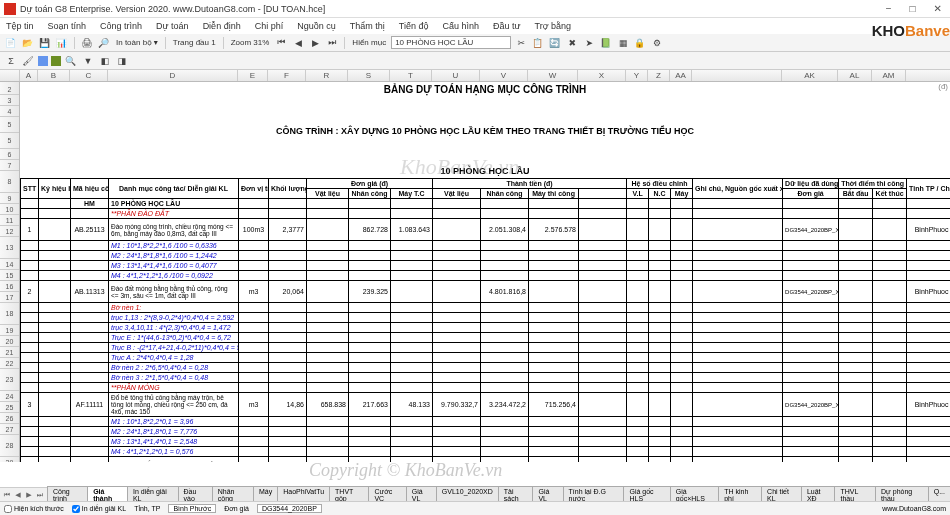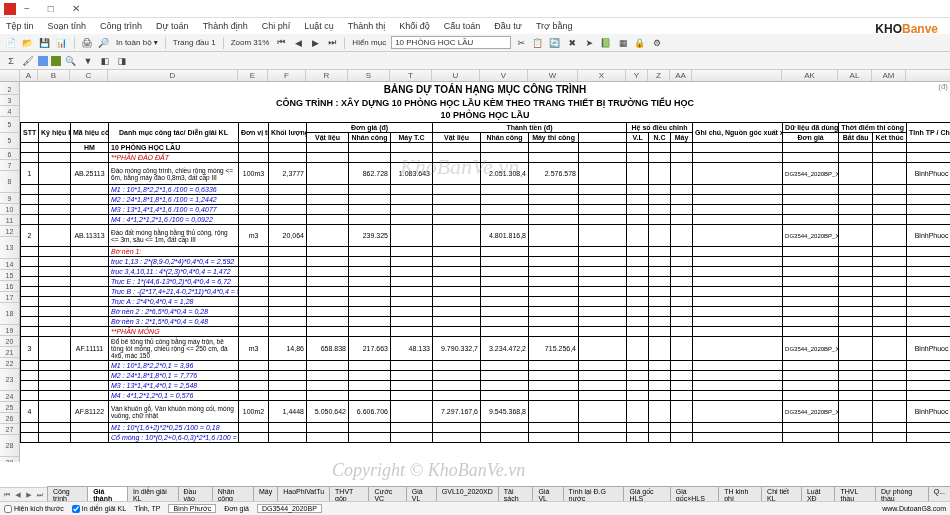--- a/index.html
+++ b/index.html
@@ -8,35 +8,35 @@
 .titlebar .icon { width: 12px; height: 12px; background: #d52b1e; margin-right: 4px; }
 .titlebar .title { flex: 1; font-size: 9px; color: #333; }
 .winbtns { display: flex; gap: 10px; align-items: center; }
 .winbtns span { font-size: 10px; color: #555; cursor: pointer; padding: 0 4px; }
 .menubar { height: 16px; display: flex; align-items: center; padding: 0 6px; gap: 14px; background: #fff; font-size: 9px; color: #333; }
 .menubar span { cursor: pointer; text-align: center; }
 .toolbar { height: 18px; display: flex; align-items: center; padding: 0 4px; gap: 3px; background: #f4f4f4; border-bottom: 1px solid #ccc; font-size: 8px; }
 .tbtn { width: 14px; height: 14px; display: inline-flex; align-items: center; justify-content: center; cursor: pointer; color: #444; font-size: 9px; }
 .tsep { width: 1px; height: 12px; background: #ccc; margin: 0 2px; }
 .tlabel { font-size: 8px; color: #333; padding: 0 2px; }
-.logo { position: absolute; right: 12px; top: 22px; font-size: 12px; font-weight: bold; }
+.logo { position: absolute; right: 0; top: 22px; font-size: 15px; font-weight: bold; }
 .logo .k { color: #222; } .logo .b { color: #e67e22; }
 .colhdr { height: 12px; display: flex; background: linear-gradient(#f8f8f8,#e8e8e8); border-bottom: 1px solid #bbb; font-size: 8px; color: #555; }
 .colhdr .rh { width: 20px; border-right: 1px solid #ccc; }
 .colhdr .ch { border-right: 1px solid #ccc; text-align: center; line-height: 12px; }
 .sheet { position: relative; height: 380px; overflow: hidden; }
 .rowhdr { position: absolute; left: 0; top: 0; width: 20px; background: linear-gradient(90deg,#f8f8f8,#e8e8e8); border-right: 1px solid #bbb; }
 .rowhdr div { height: 11px; border-bottom: 1px solid #ccc; font-size: 7px; color: #555; text-align: center; line-height: 11px; }
 .rowhdr .tall { height: 22px; line-height: 22px; }
 .rowhdr .med { height: 16px; line-height: 16px; }
 .grid { position: absolute; left: 20px; top: 0; right: 0; }
 .titlerow { height: 14px; text-align: center; font-weight: bold; font-size: 10px; }
-.subrow { height: 12px; text-align: center; font-weight: bold; font-size: 9px; }
+.subrow { height: 12px; text-align: center; font-weight: bold; font-size: 9px; margin-top: 28px; }
 .watermark { position: absolute; left: 380px; top: 72px; font-size: 22px; color: rgba(150,150,150,0.35); font-style: italic; font-family: cursive; pointer-events: none; }
-.watermark2 { position: absolute; left: 332px; bottom: 34px; font-size: 18px; color: rgba(120,120,120,0.4); font-style: italic; font-family: cursive; pointer-events: none; z-index: 10; }
+.watermark2 { position: absolute; left: 309px; bottom: 34px; font-size: 18px; color: rgba(120,120,120,0.4); font-style: italic; font-family: cursive; pointer-events: none; z-index: 10; }
 .tbl { border-collapse: collapse; width: 920px; table-layout: fixed; }
 .tbl th, .tbl td { border: 1px solid #000; font-size: 7px; padding: 1px 2px; vertical-align: middle; overflow: hidden; white-space: nowrap; text-overflow: clip; }
 .tbl th { font-weight: bold; text-align: center; background: #fff; }
 .tbl td { background: #fff; }
 .blue { color: #0000cc; font-style: italic; }
 .red { color: #cc0000; font-style: italic; }
 .rnum { text-align: right; }
 .ctr { text-align: center; }
 .tabs { position: absolute; bottom: 14px; left: 0; right: 0; height: 14px; display: flex; align-items: center; background: #f0f0f0; border-top: 1px solid #ccc; font-size: 7px; }
 .tabs .nav { display: flex; gap: 1px; padding: 0 2px; }
@@ -46,38 +46,39 @@
 .status { position: absolute; bottom: 0; left: 0; right: 0; height: 14px; display: flex; align-items: center; background: #f4f4f4; border-top: 1px solid #ccc; font-size: 7px; gap: 8px; padding: 0 4px; }
 .status .chk { display: flex; align-items: center; gap: 2px; }
 .status input { width: 8px; height: 8px; }
 .dg { color: #888; font-size: 7px; text-align: center; }
 </style>
 </head>
 <body>
 
 <div class="titlebar">
   <div class="icon"></div>
+  <div class="title">Dự toán G8 Enterprise. Version 2020.   www.DutoanG8.com  - [DU TOAN.hce]</div>
   <div class="winbtns">
     <span>−</span>
     <span>□</span>
     <span>✕</span>
   </div>
 </div>
 
 <div class="menubar">
   <span>Tệp tin</span>
   <span>Soạn tính</span>
   <span>Công trình</span>
   <span>Dự toán</span>
-  <span>Thành định</span>
+  <span>Diễn định</span>
   <span>Chi phí</span>
-  <span>Luật cụ</span>
-  <span>Thành thị</span>
-  <span>Khối độ</span>
-  <span>Cấu toán</span>
+  <span>Nguồn cụ</span>
+  <span>Thẩm thị</span>
+  <span>Tiến độ</span>
+  <span>Cấu hình</span>
   <span>Đầu tư</span>
   <span>Trợ bằng</span>
 </div>
 
 <div class="toolbar">
   <span class="tbtn">📄</span>
   <span class="tbtn">📂</span>
   <span class="tbtn">💾</span>
   <span class="tbtn">📊</span>
   <span class="tsep"></span>

